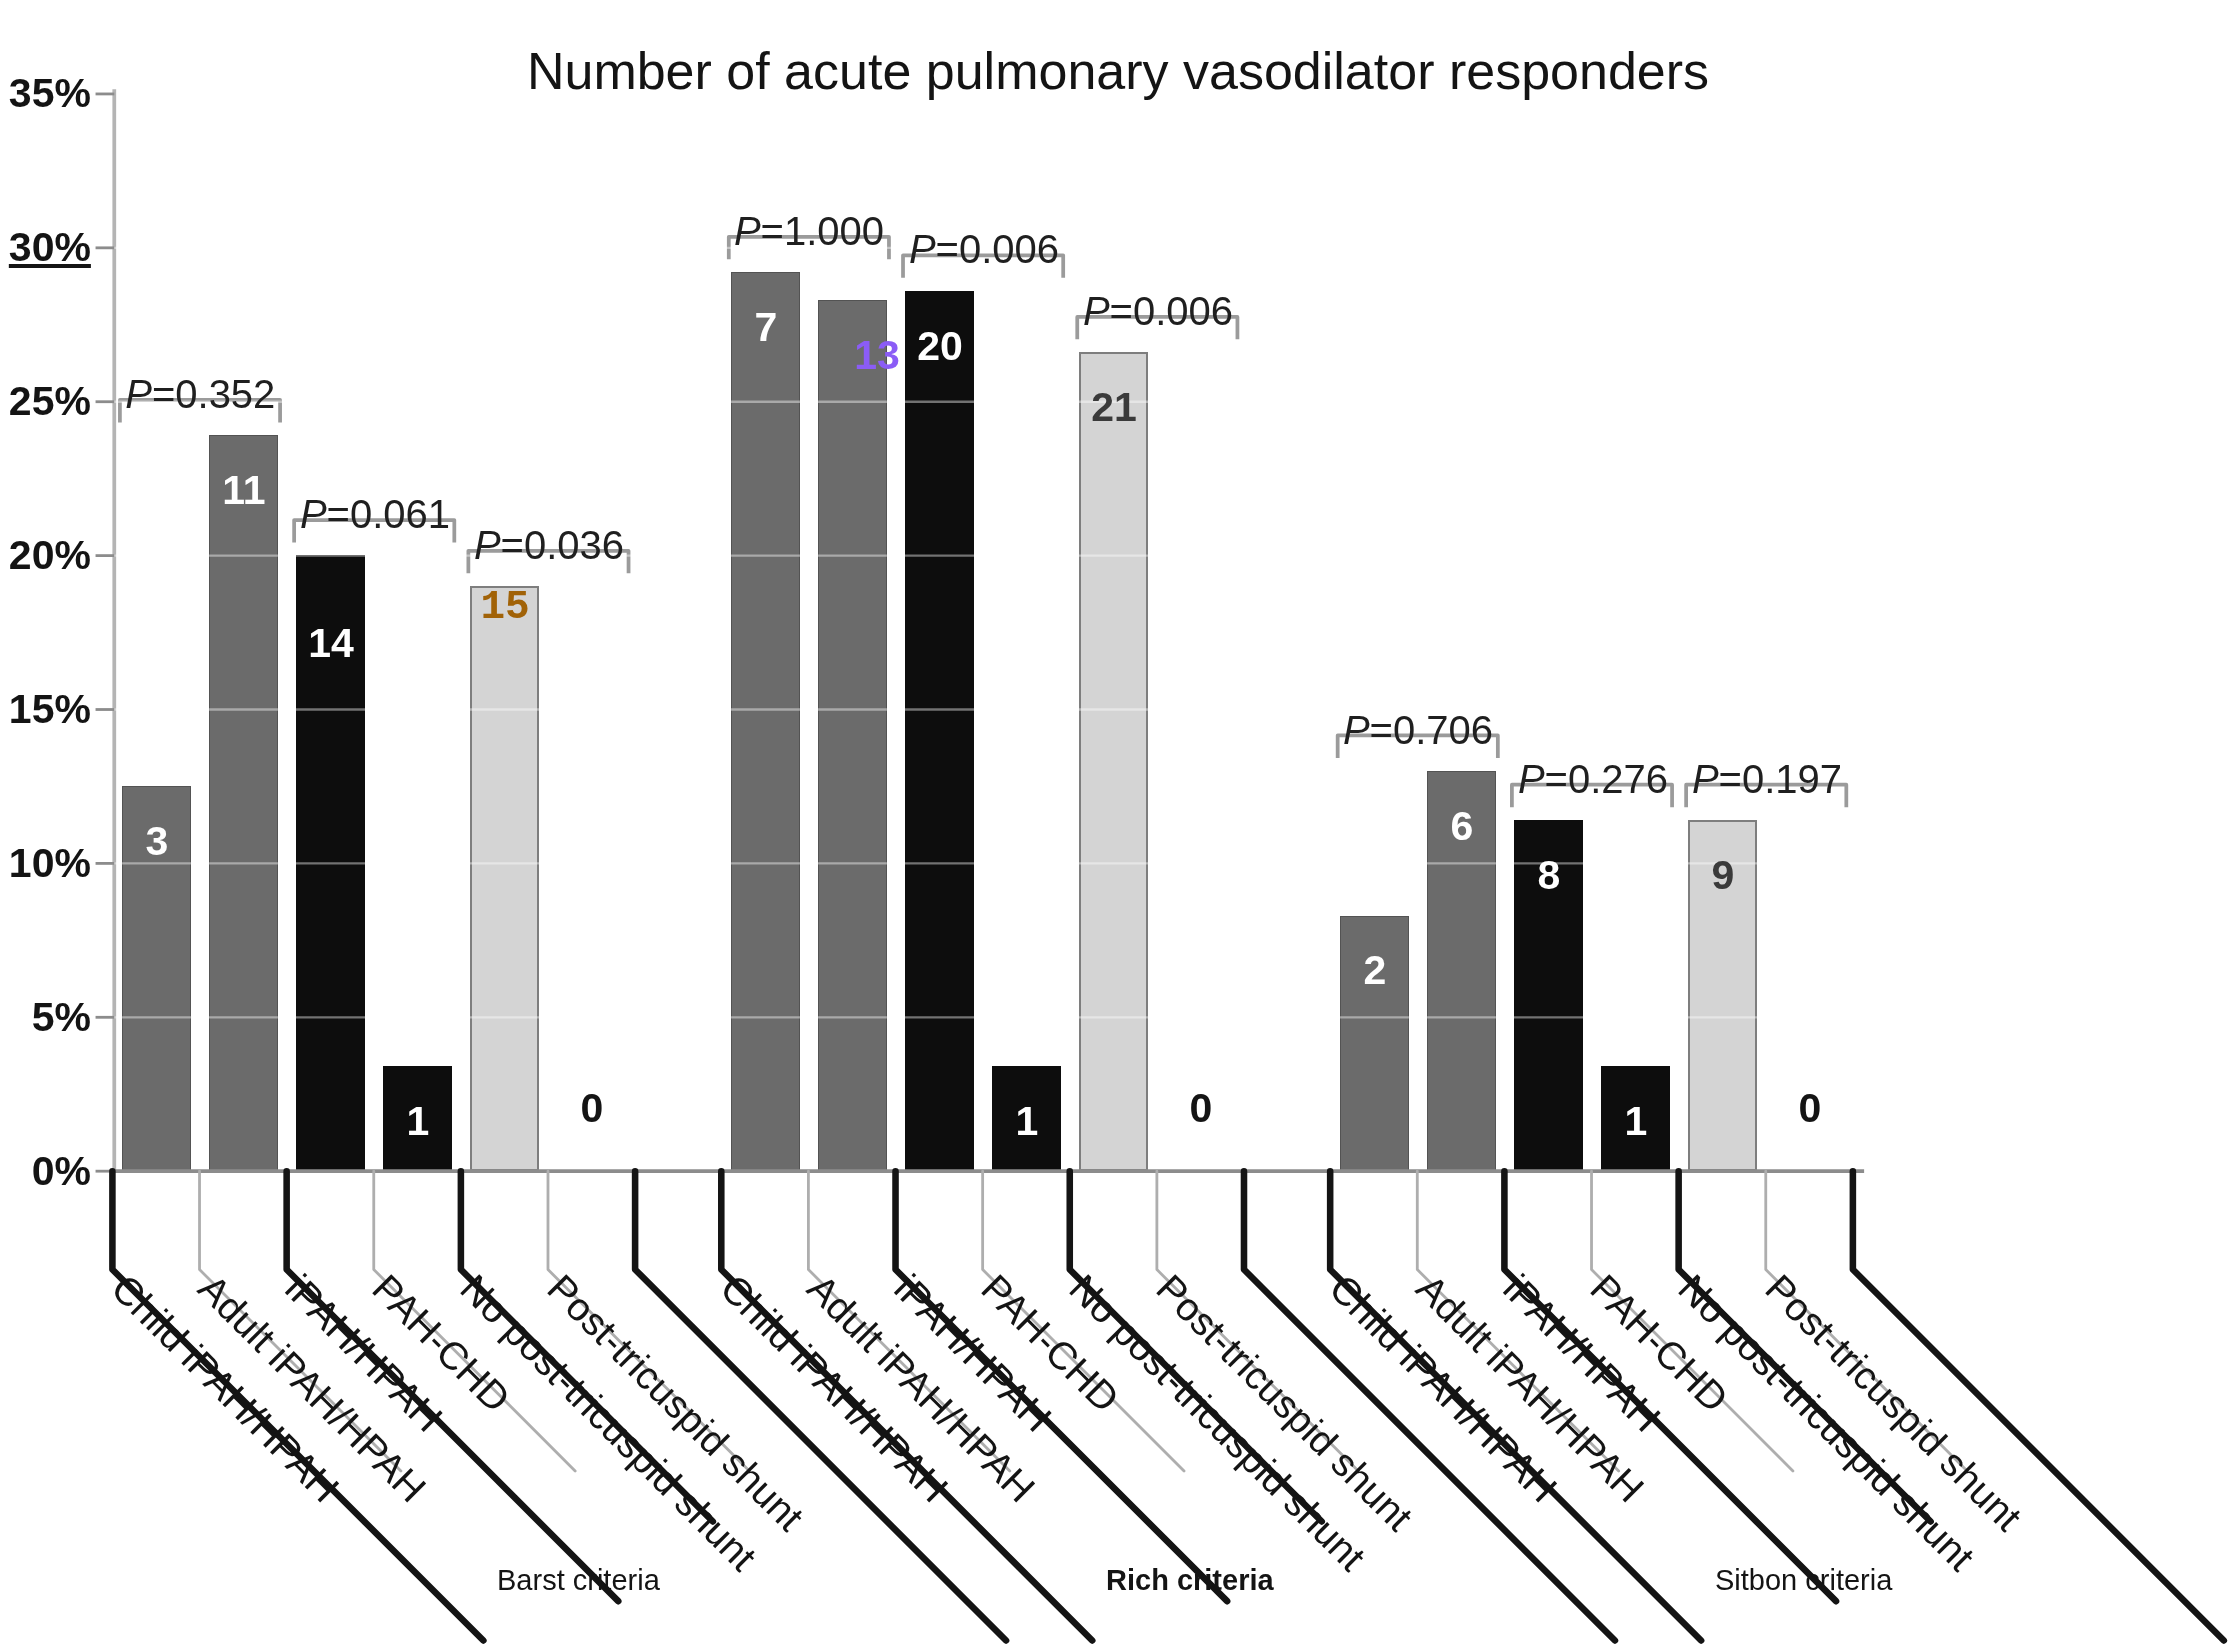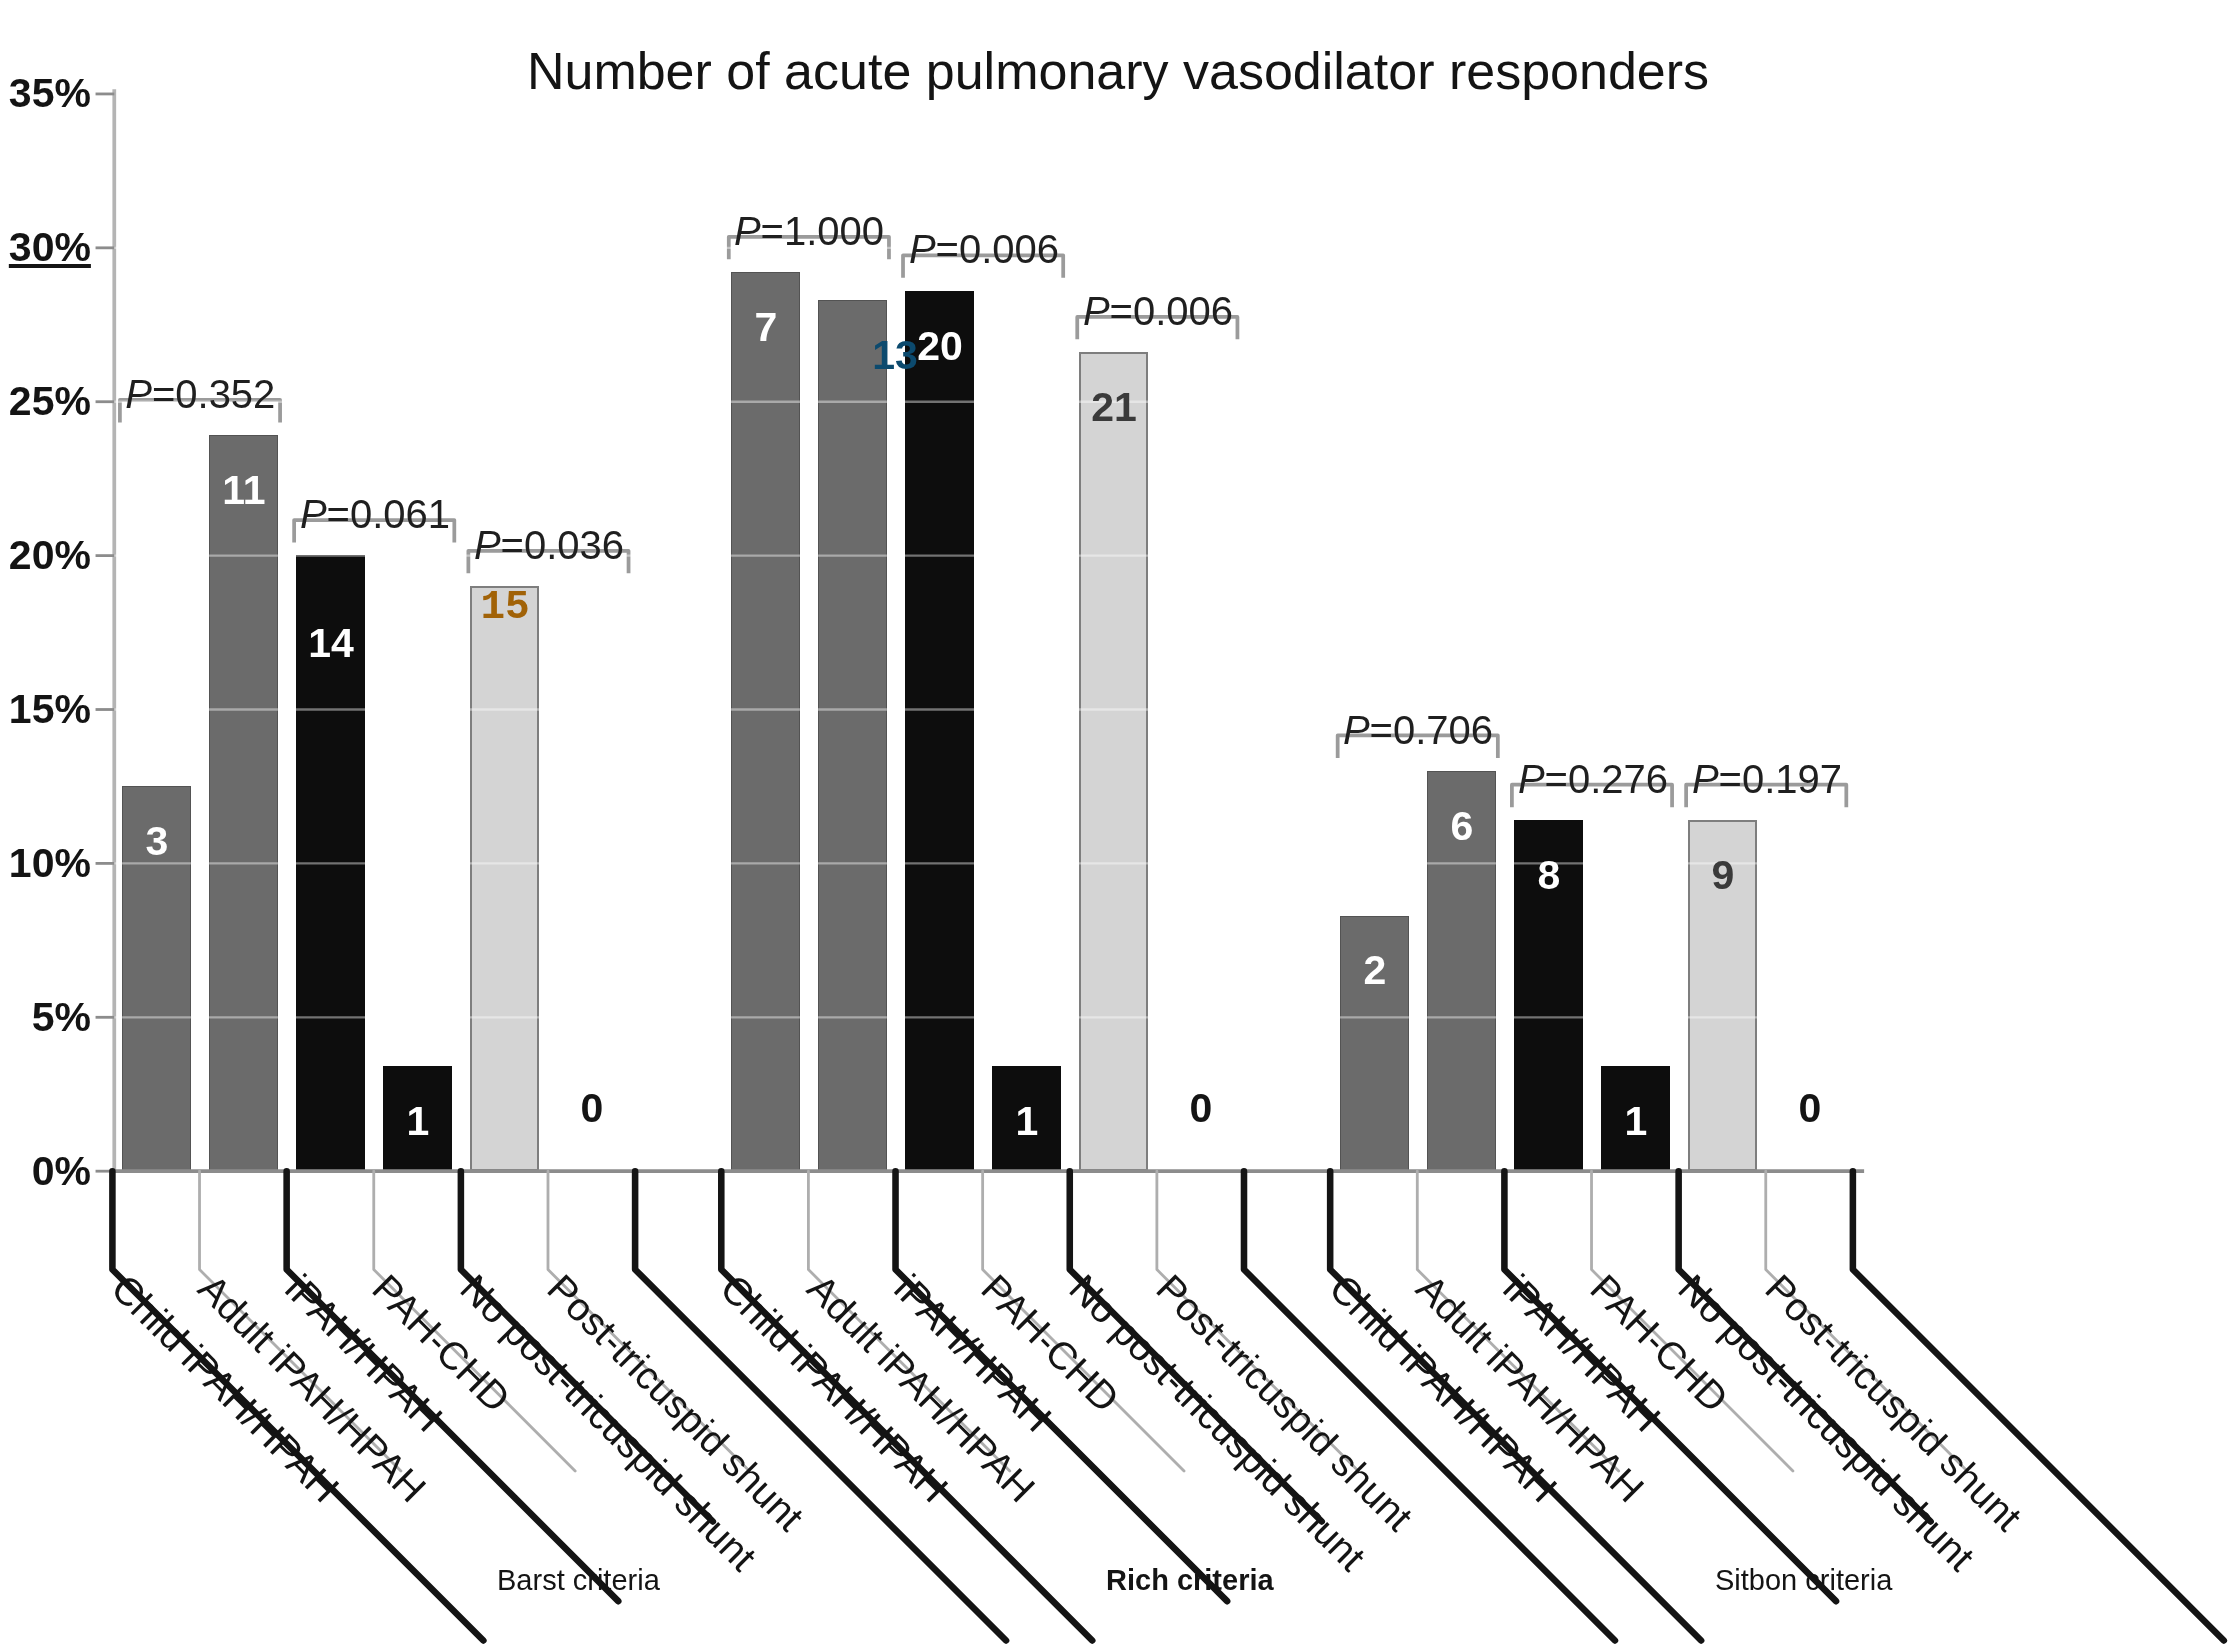--- a/index.html
+++ b/index.html
@@ -97,21 +97,21 @@
     <div class="abs val" style="left: 529px; top: 1085px; width: 126px; color: rgb(20, 20, 20);">0</div>
     <div class="abs xlab" style="left: 569px; top: 1267px;">Post-tricuspid shunt</div>
     <div class="abs plab" style="left: 3.3px; top: 336px; width: 394px;"><i>P</i><span>=0.352</span></div>
     <div class="abs plab" style="left: 178px; top: 456px; width: 394px;"><i>P</i><span>=0.061</span></div>
     <div class="abs plab" style="left: 352px; top: 487px; width: 394px;"><i>P</i><span>=0.036</span></div>
     <div class="abs glab" style="left: 497px; top: 1533px; width: 394px;">Barst criteria</div>
     <div class="abs bar dark-gray" style="left: 731px; top: 272px; width: 69px; height: 899px; background: rgb(107, 107, 107);"></div>
     <div class="abs val" style="left: 703px; top: 304px; width: 126px; color: rgb(255, 255, 255);">7</div>
     <div class="abs xlab" style="left: 742px; top: 1267px;">Child iPAH/HPAH</div>
     <div class="abs bar dark-gray" style="left: 818px; top: 300px; width: 69px; height: 871px; background: rgb(107, 107, 107);"></div>
-    <div class="abs val" style="left: 832px; top: 332px; width: 126px; color: #0c4a6e;">13</div>
+    <div class="abs val" style="left: 814px; top: 332px; width: 126px; color: #8b5cf6;">13</div>
     <div class="abs xlab" style="left: 829px; top: 1267px;">Adult iPAH/HPAH</div>
     <div class="abs bar black" style="left: 905px; top: 291px; width: 69px; height: 880px; background: rgb(13, 13, 13);"></div>
     <div class="abs val" style="left: 877px; top: 323px; width: 126px; color: rgb(255, 255, 255);">20</div>
     <div class="abs xlab" style="left: 916px; top: 1267px;">iPAH/HPAH</div>
     <div class="abs bar black" style="left: 992px; top: 1066px; width: 69px; height: 105px; background: rgb(13, 13, 13);"></div>
     <div class="abs val" style="left: 964px; top: 1098px; width: 126px; color: rgb(255, 255, 255);">1</div>
     <div class="abs xlab" style="left: 1003px; top: 1267px;">PAH-CHD</div>
     <div class="abs bar light-gray" style="left: 1079px; top: 352px; width: 69px; height: 819px; background: rgb(212, 212, 212);"></div>
     <div class="abs val" style="left: 1051px; top: 384px; width: 126px; color: rgb(58, 58, 58);">21</div>
     <div class="abs xlab" style="left: 1091px; top: 1267px;">No post-tricuspid shunt</div>

